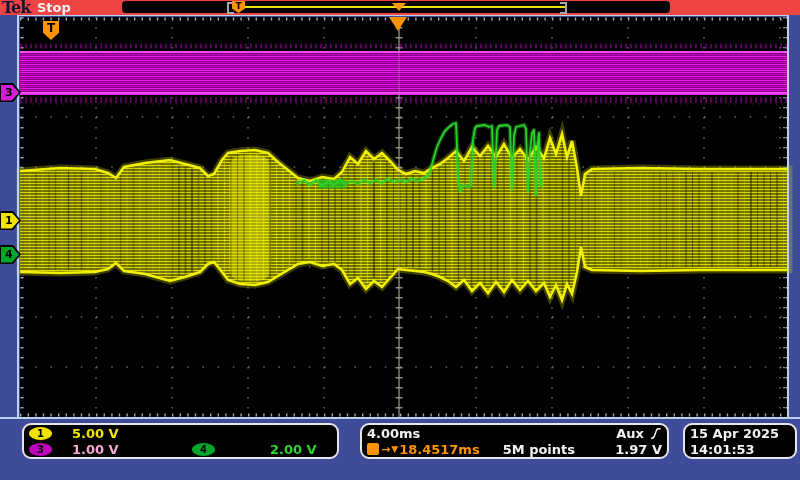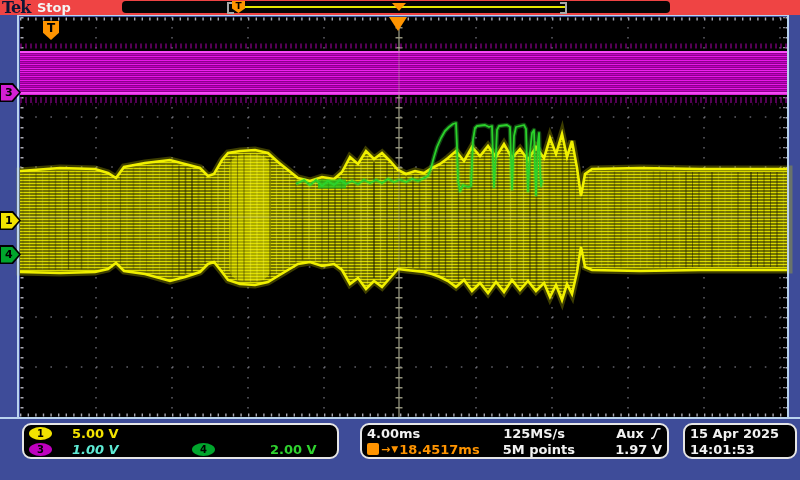--- a/index.html
+++ b/index.html
@@ -39,21 +39,21 @@
   .sbox{position:absolute;top:423px;height:36px;background:#000;border:2px solid #e6e6e6;
         border-radius:9px;box-sizing:border-box;z-index:40;font-size:13px;font-weight:bold;
         display:flex;flex-direction:column;justify-content:center;padding:0 5px;}
   .srow{display:flex;align-items:center;height:16px;white-space:nowrap;}
   .box-ch{left:22px;width:317px;}
   .box-horiz{left:360px;width:309px;}
   .box-dt{left:683px;width:114px;color:#f2f2f2;}
   .badge{display:inline-block;width:23px;height:13px;border-radius:50%;color:#000;
          font-size:10px;font-weight:bold;text-align:center;line-height:13px;margin-right:20px;}
   .badge1{background:#f2e300;} .badge3{background:#bf00bf;margin-right:20px;} .badge4{background:#00a52c;margin-right:17px;}
-  .v1{color:#f5e400;} .v3{color:#5eead4;width:120px;font-style:italic;} .v4{color:#2fd32f;margin-left:38px;}
+  .v1{color:#f5e400;} .v3{color:#f9a8d4;width:120px;} .v4{color:#2fd32f;margin-left:38px;}
   .col1{width:142px;color:#f2f2f2;} .col2{width:118px;color:#f2f2f2;} .col3{flex:1;text-align:right;color:#f2f2f2;}
   .trig-delay{color:#ff9400;display:flex;align-items:center;width:142px;}
   .trig-delay .tflag{position:relative;width:12px;height:12px;font-size:9px;line-height:10px;
         clip-path:none;border-radius:2px;margin-right:1px;}
   .trig-arrow{font-size:11px;margin:0 1px;} .trig-tri{font-size:9px;margin-right:1px;}
   .slope-icon{margin-left:6px;vertical-align:-2px;}
 </style>
 </head>
 <body>
 
@@ -278,21 +278,20 @@
     <span class="badge badge3">3</span>
     <span class="v3">1.00 V</span>
     <span class="badge badge4">4</span>
     <span class="v4">2.00 V</span>
   </div>
 </div>
 
 <div class="sbox box-horiz">
   <div class="srow">
     <span class="col1">4.00ms</span>
-    <span class="col2">125MS/s</span>
     <span class="col3"><span>Aux</span><svg class="slope-icon" width="12" height="13" viewBox="0 0 12 13">
           <path d="M1,11.5 C3,11.5 4,10.5 4.6,8.5 L6.4,3.5 C7,1.7 8.6,1.2 10.5,2" stroke="#f2f2f2" stroke-width="1.5" fill="none"></path>
         </svg></span>
   </div>
   <div class="srow">
     <span class="trig-delay">
       <span class="tflag"></span>
       <span class="trig-arrow">→</span>
       <span class="trig-tri">▼</span>
       <span>18.4517ms</span>

